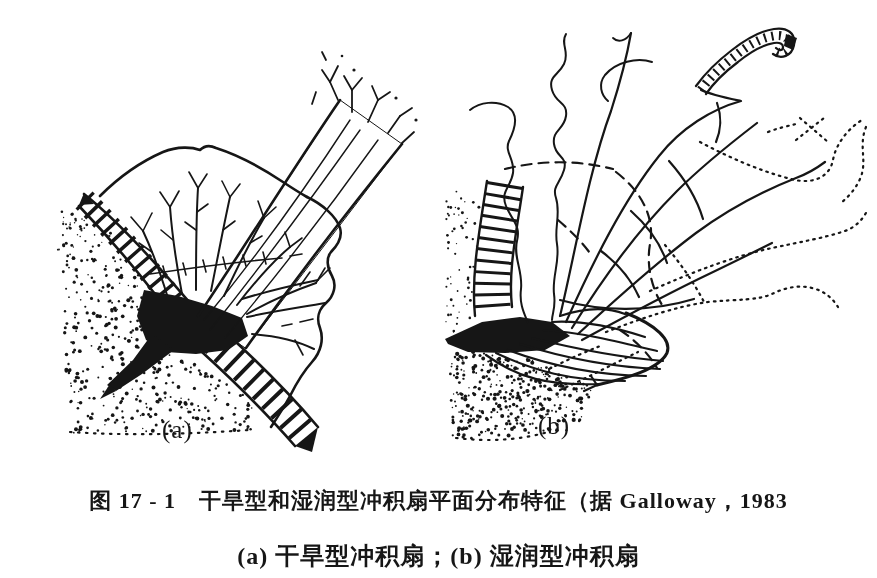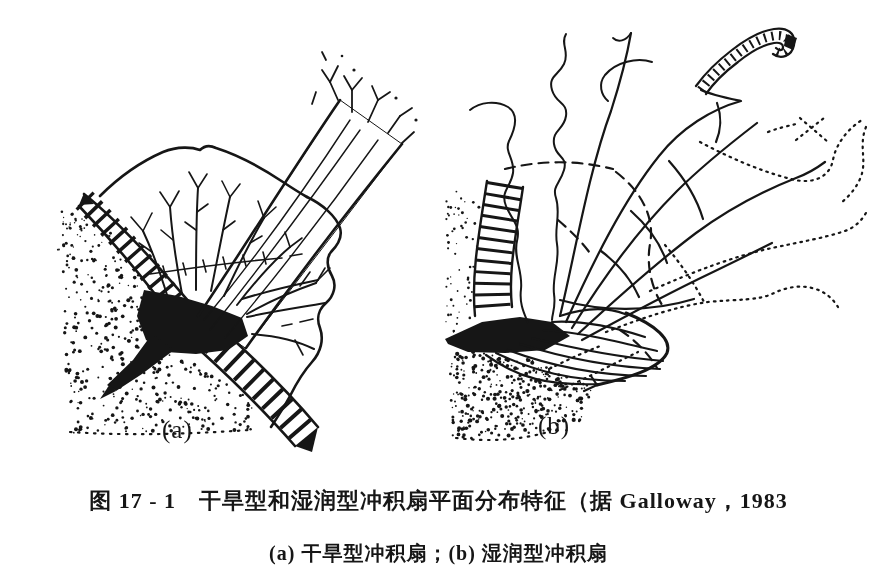--- a/index.html
+++ b/index.html
@@ -5,21 +5,21 @@
   html,body{margin:0;padding:0;}
   .page{position:relative;width:877px;height:578px;background:#ffffff;overflow:hidden;
         font-family:"Liberation Serif",serif;color:#161616;}
   svg{position:absolute;top:0;}
   svg path{fill:none;stroke:#161616;stroke-linecap:round;stroke-linejoin:round;}
   svg .ink{fill:#161616;stroke:none;}
   svg .rungs{stroke-linecap:butt;}
   .panel-label{position:absolute;font-size:25px;letter-spacing:1px;}
   .caption{position:absolute;left:0;width:877px;text-align:center;white-space:nowrap;}
   .caption.l1{top:486px;font-size:22px;letter-spacing:1px;font-weight:600;}
-  .caption.l2{top:540px;font-size:20px;letter-spacing:1px;font-weight:600;}
+  .caption.l2{top:540px;font-size:24px;letter-spacing:1px;font-weight:600;}
 </style>
 </head>
 <body>
 
 <div class="page">
 
   <svg style="left:0;" width="450" height="460" viewBox="0 0 450 460">
     <defs>
       <pattern id="braidP" width="17" height="13" patternUnits="userSpaceOnUse" patternTransform="rotate(-57)">
         <path d="M0,3 Q4,1 8,3 T17,3" stroke-width="1.6"></path>

